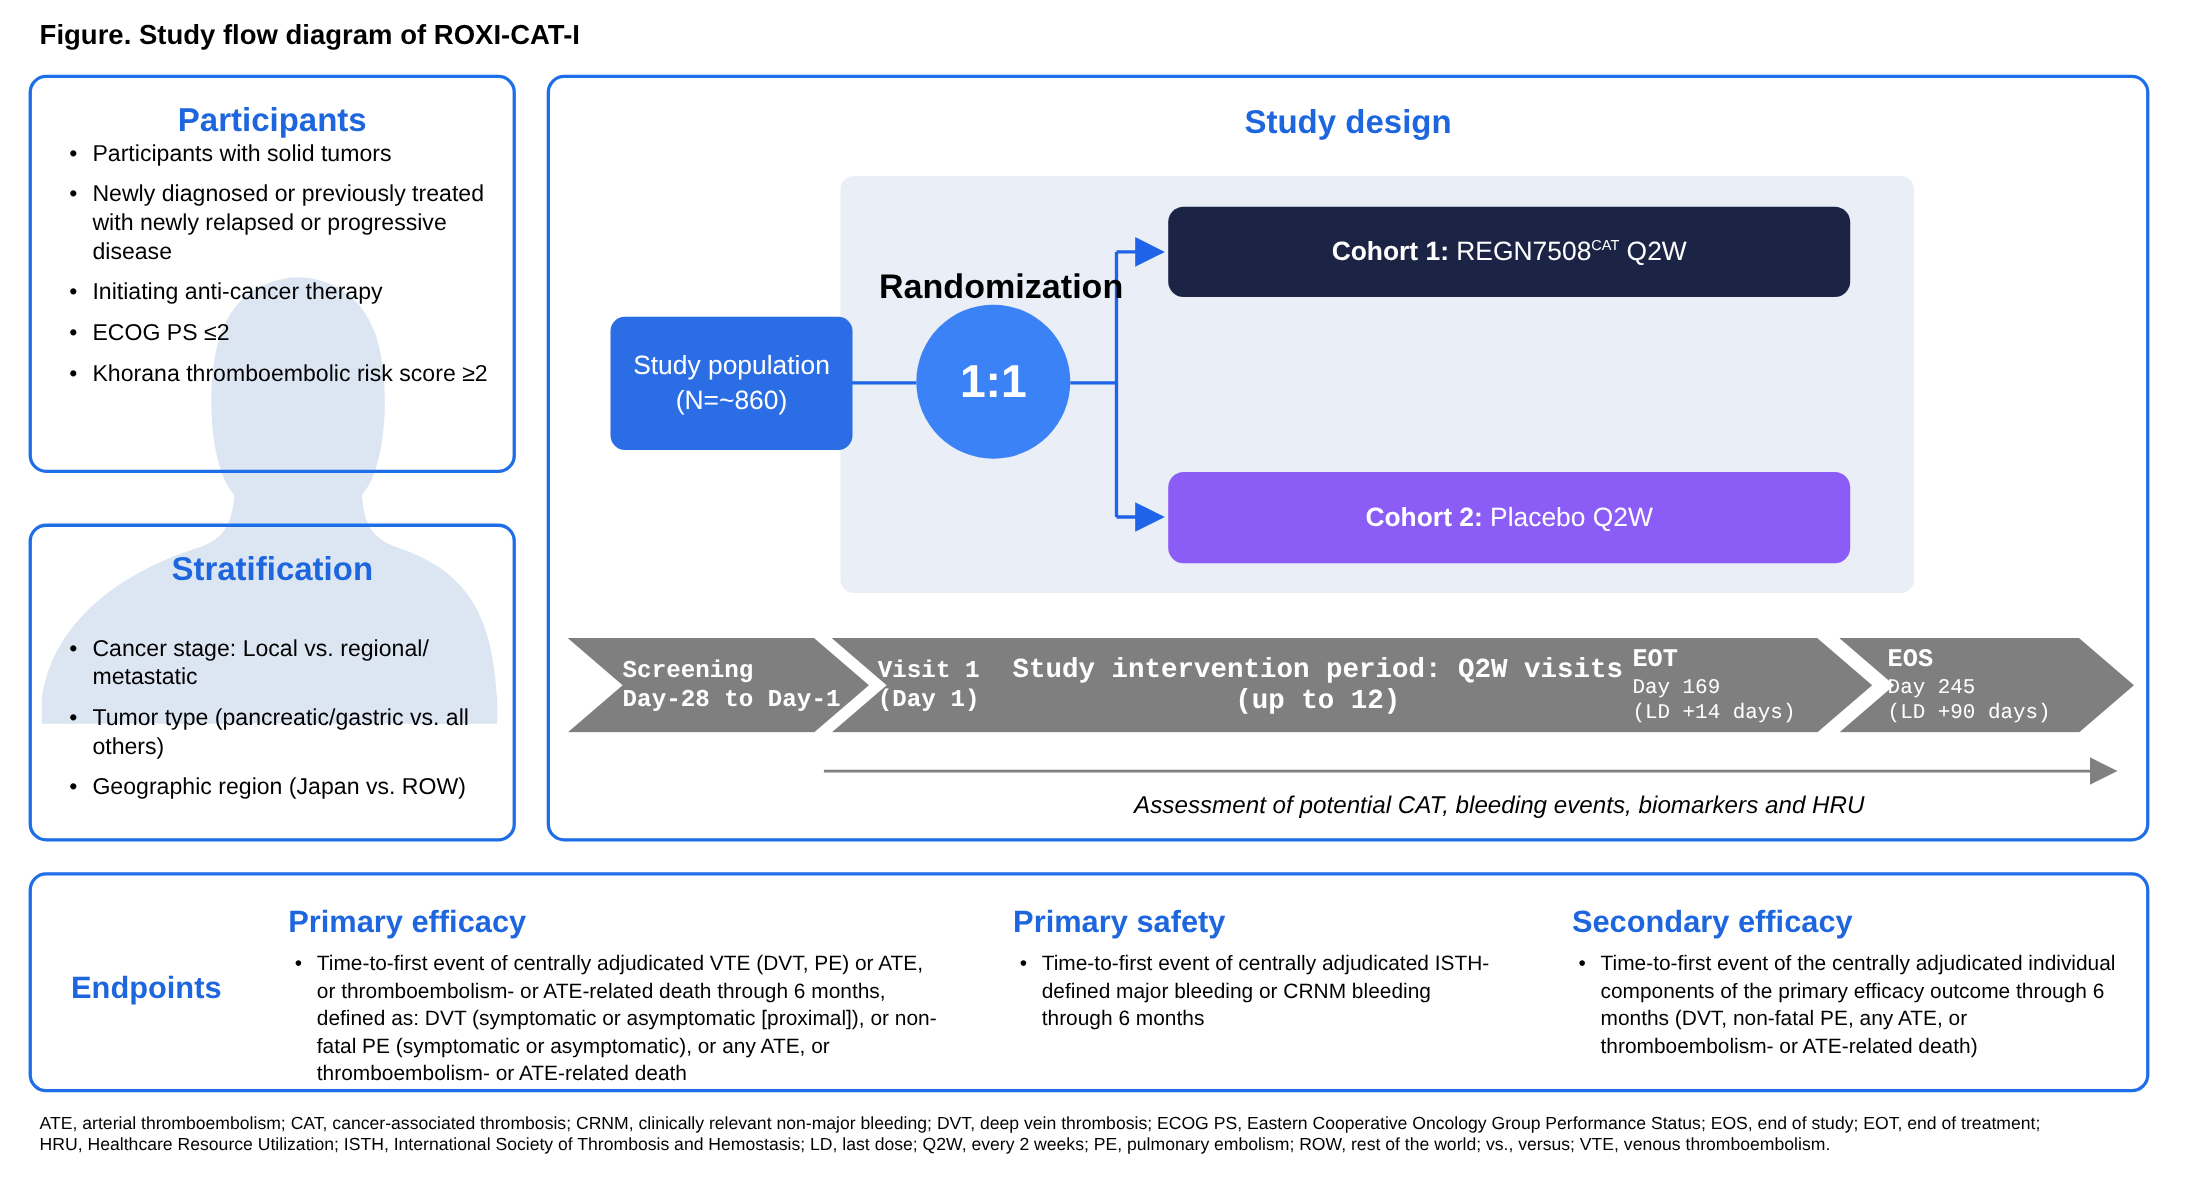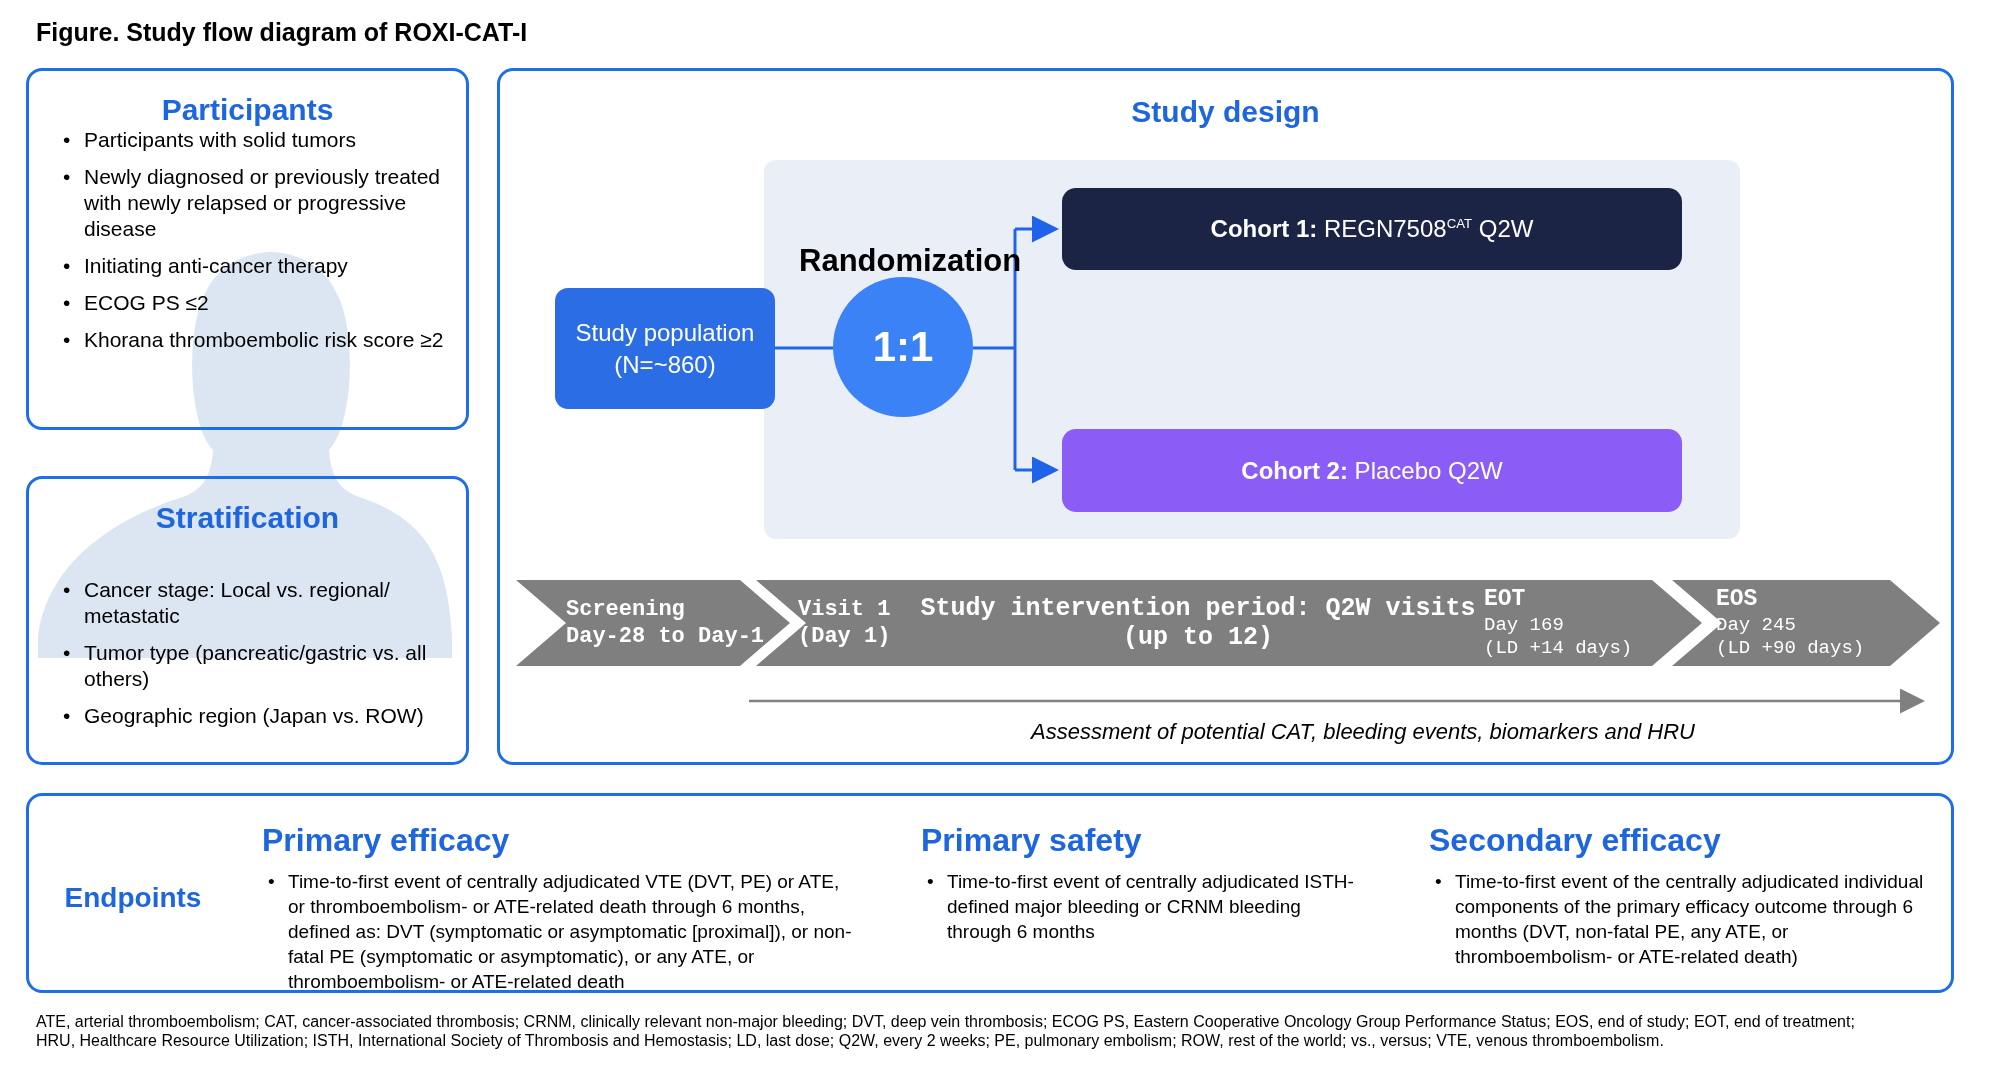--- a/index.html
+++ b/index.html
@@ -64,21 +64,21 @@
   .t-eot, .t-eos { font-size:19px; line-height:1.2; }
   .t-eot { left:984px;  width:160px; }
   .t-eos { left:1216px; width:160px; }
   .t-eot .big, .t-eos .big { font-size:23px; font-weight:bold; }
   .assess-note { position:absolute; left:498px; top:648px; width:730px; text-align:center;
                  font-size:22px; font-style:italic; }
 
   
   .endpoints-title { position:absolute; left:4px; top:86px; width:200px; text-align:center; font-size:28px; }
   .ep-col { position:absolute; top:26px; }
-  .ep-col h3 { font-size:32px; color:#1e66dd; font-weight:bold; margin-bottom:10px; }
+  .ep-col h3 { font-size:28px; color:#1e66dd; font-weight:bold; margin-bottom:10px; }
   .ep-col ul.bullets { margin-left:2px; }
   .ep-col ul.bullets li { font-size:19px; line-height:1.32; padding-left:24px; margin-bottom:8px; }
   .ep-1 { left:233px;  width:596px; }
   .ep-2 { left:892px;  width:440px; }
   .ep-3 { left:1400px; width:516px; }
 
   .footnote { position:absolute; left:36px; top:1012px; width:1930px; font-size:16px; line-height:1.2; }
 </style>
 </head>
 <body>

